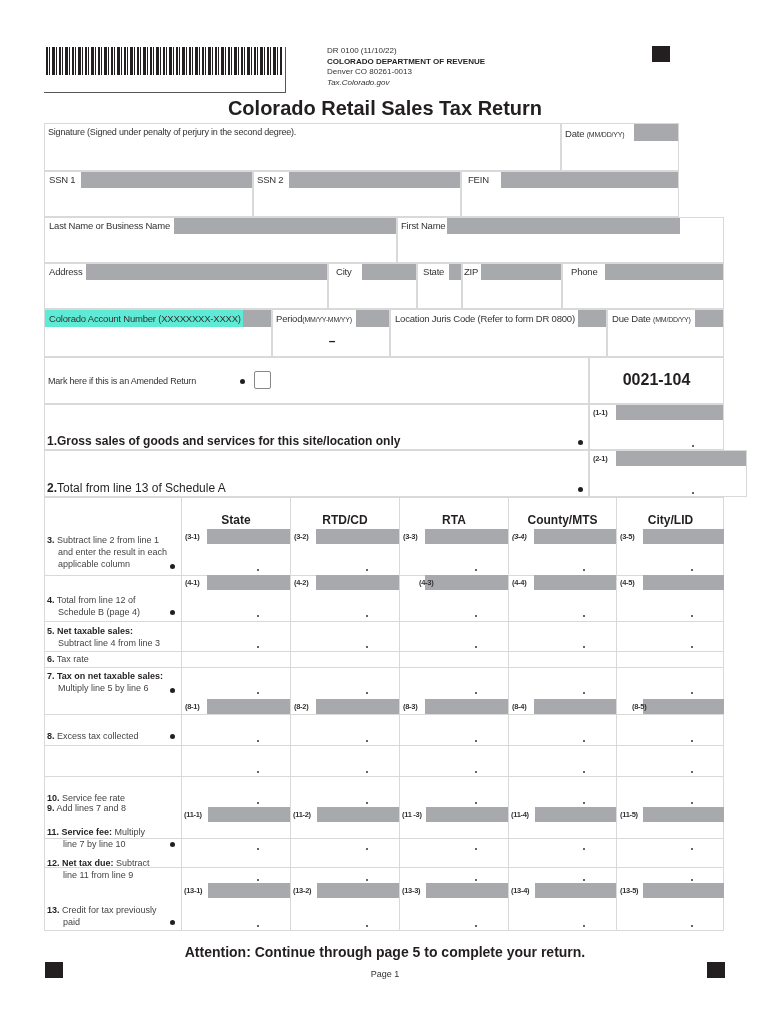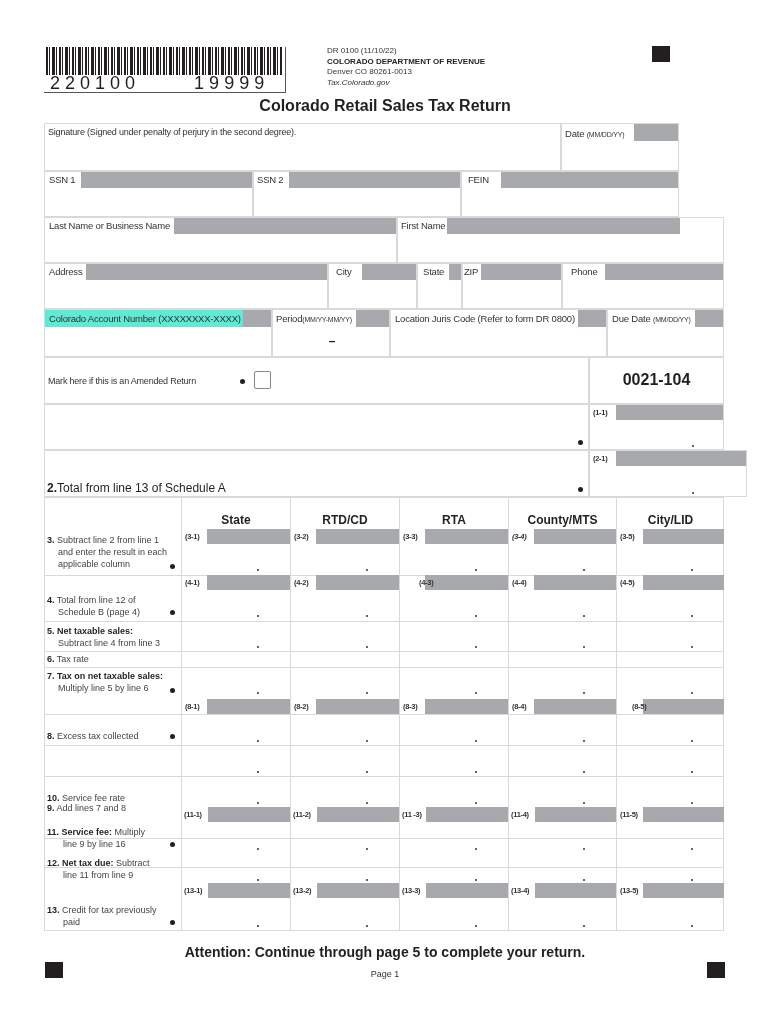--- a/index.html
+++ b/index.html
@@ -18,37 +18,32 @@
   .reg { position: absolute; width: 18px; height: 16px; background: #231f20; }
   .linetxt { font-size: 9px; color: #444; line-height: 12px; }
   .linetxt b { color: #231f20; }
   .colhead { font-size: 12px; font-weight: bold; text-align: center; color: #231f20; }
 </style>
 </head>
 <body>
 
 <div class="abs" style="left:44px;top:47px;width:242px;height:46px;border-right:1px solid #555;border-bottom:1px solid #555;">
   <div style="position:absolute;left:2px;top:0;width:236px;height:28px;background:repeating-linear-gradient(90deg,#231f20 0 2px,#fff 2px 3px,#231f20 3px 4px,#fff 4px 6px,#231f20 6px 9px,#fff 9px 10px,#231f20 10px 11px,#fff 11px 13px);"></div>
-  <div style="position:absolute;left:6px;top:26px;font-size:18px;letter-spacing:5px;color:#231f20;">
-    <span>220100</span>
-    <span style="display:inline-block;width:34px;"></span>
-    <span>19999</span>
-  </div>
 </div>
 
 <div class="abs" style="left:327px;top:46px;font-size:8px;line-height:10.5px;color:#333;">
   <div>DR 0100 (11/10/22)</div>
   <div style="font-weight:bold;color:#231f20;">COLORADO DEPARTMENT OF REVENUE</div>
   <div>Denver CO 80261-0013</div>
   <div style="font-style:italic;">Tax.Colorado.gov</div>
 </div>
 
 <div class="reg" style="left:652px;top:46px;"></div>
 
-<div class="abs" style="left:0;width:770px;top:97px;text-align:center;font-size:16px;font-weight:bold;color:#231f20;padding-left:0px;">Colorado Retail Sales Tax Return</div>
+<div class="abs" style="left:0;width:770px;top:97px;text-align:center;font-size:20px;font-weight:bold;color:#231f20;padding-left:0px;">Colorado Retail Sales Tax Return</div>
 
 <div class="abs box" style="left:44px;top:123px;width:517px;height:48px;">
   <div class="lbl" style="position:absolute;left:3px;top:3px;font-size:9px;">Signature (Signed under penalty of perjury in the second degree).</div>
 </div>
 <div class="abs box" style="left:561px;top:123px;width:118px;height:48px;">
   <div class="lbl" style="position:absolute;left:3px;top:4px;"><span>Date</span> <span class="sm">(MM/DD/YY)</span></div>
   <div class="gray" style="position:absolute;left:72px;top:0;right:0;height:17px;"></div>
 </div>
 
 <div class="abs box" style="left:44px;top:171px;width:209px;height:46px;">
@@ -115,20 +110,21 @@
 <div class="abs box" style="left:44px;top:357px;width:545px;height:47px;">
   <div class="lbl" style="position:absolute;left:3px;top:18px;font-size:9px;">Mark here if this is an Amended Return</div>
   <div class="bullet" style="left:195px;top:21px;"></div>
   <div style="position:absolute;left:209px;top:13px;width:17px;height:18px;border:1px solid #888;border-radius:2px;background:#fff;"></div>
 </div>
 <div class="abs box" style="left:589px;top:357px;width:135px;height:47px;">
   <div style="position:absolute;left:0;right:0;top:13px;text-align:center;font-size:16px;font-weight:bold;color:#231f20;">0021-104</div>
 </div>
 
 <div class="abs box" style="left:44px;top:404px;width:545px;height:46px;">
+  <div style="position:absolute;left:2px;top:29px;font-size:12px;font-weight:bold;color:#231f20;"><span>1.</span><span>Gross sales of goods and services for this site/location only</span></div>
   <div class="bullet" style="left:533px;top:35px;"></div>
 </div>
 <div class="abs box" style="left:589px;top:404px;width:135px;height:46px;">
   <div class="gray" style="position:absolute;left:26px;top:0;right:0;height:15px;"></div>
   <div class="code" style="position:absolute;left:3px;top:3px;">(1-1)</div>
   <div class="dot" style="left:102px;top:40px;"></div>
 </div>
 
 <div class="abs box" style="left:44px;top:450px;width:545px;height:47px;">
   <div style="position:absolute;left:2px;top:30px;font-size:12px;color:#231f20;"><b>2.</b><span>Total from line 13 of Schedule A</span></div>
@@ -266,21 +262,21 @@
 <div class="abs linetxt" style="left:47px;top:762px;width:135px;margin-top:40px;">
   <div><b>9.</b> <span>Add lines 7 and 8</span></div>
 </div>
 
 <div class="abs linetxt" style="left:47px;top:792px;width:135px;">
   <div><b>10.</b> <span>Service fee rate</span></div>
 </div>
 
 <div class="abs linetxt" style="left:47px;top:826px;width:135px;">
   <div><b>11.</b> <b>Service fee:</b> <span>Multiply</span></div>
-  <div style="padding-left:16px;">line 9 by line 16</div>
+  <div style="padding-left:16px;">line 7 by line 10</div>
 </div>
 <div class="bullet" style="left:170px;top:842px;"></div>
 
 <div class="abs linetxt" style="left:47px;top:857px;width:135px;">
   <div><b>12.</b> <b>Net tax due:</b> <span>Subtract</span></div>
   <div style="padding-left:16px;">line 11 from line 9</div>
 </div>
 
 <div class="abs linetxt" style="left:47px;top:904px;width:135px;">
   <div><b>13.</b> <span>Credit for tax previously</span></div>

